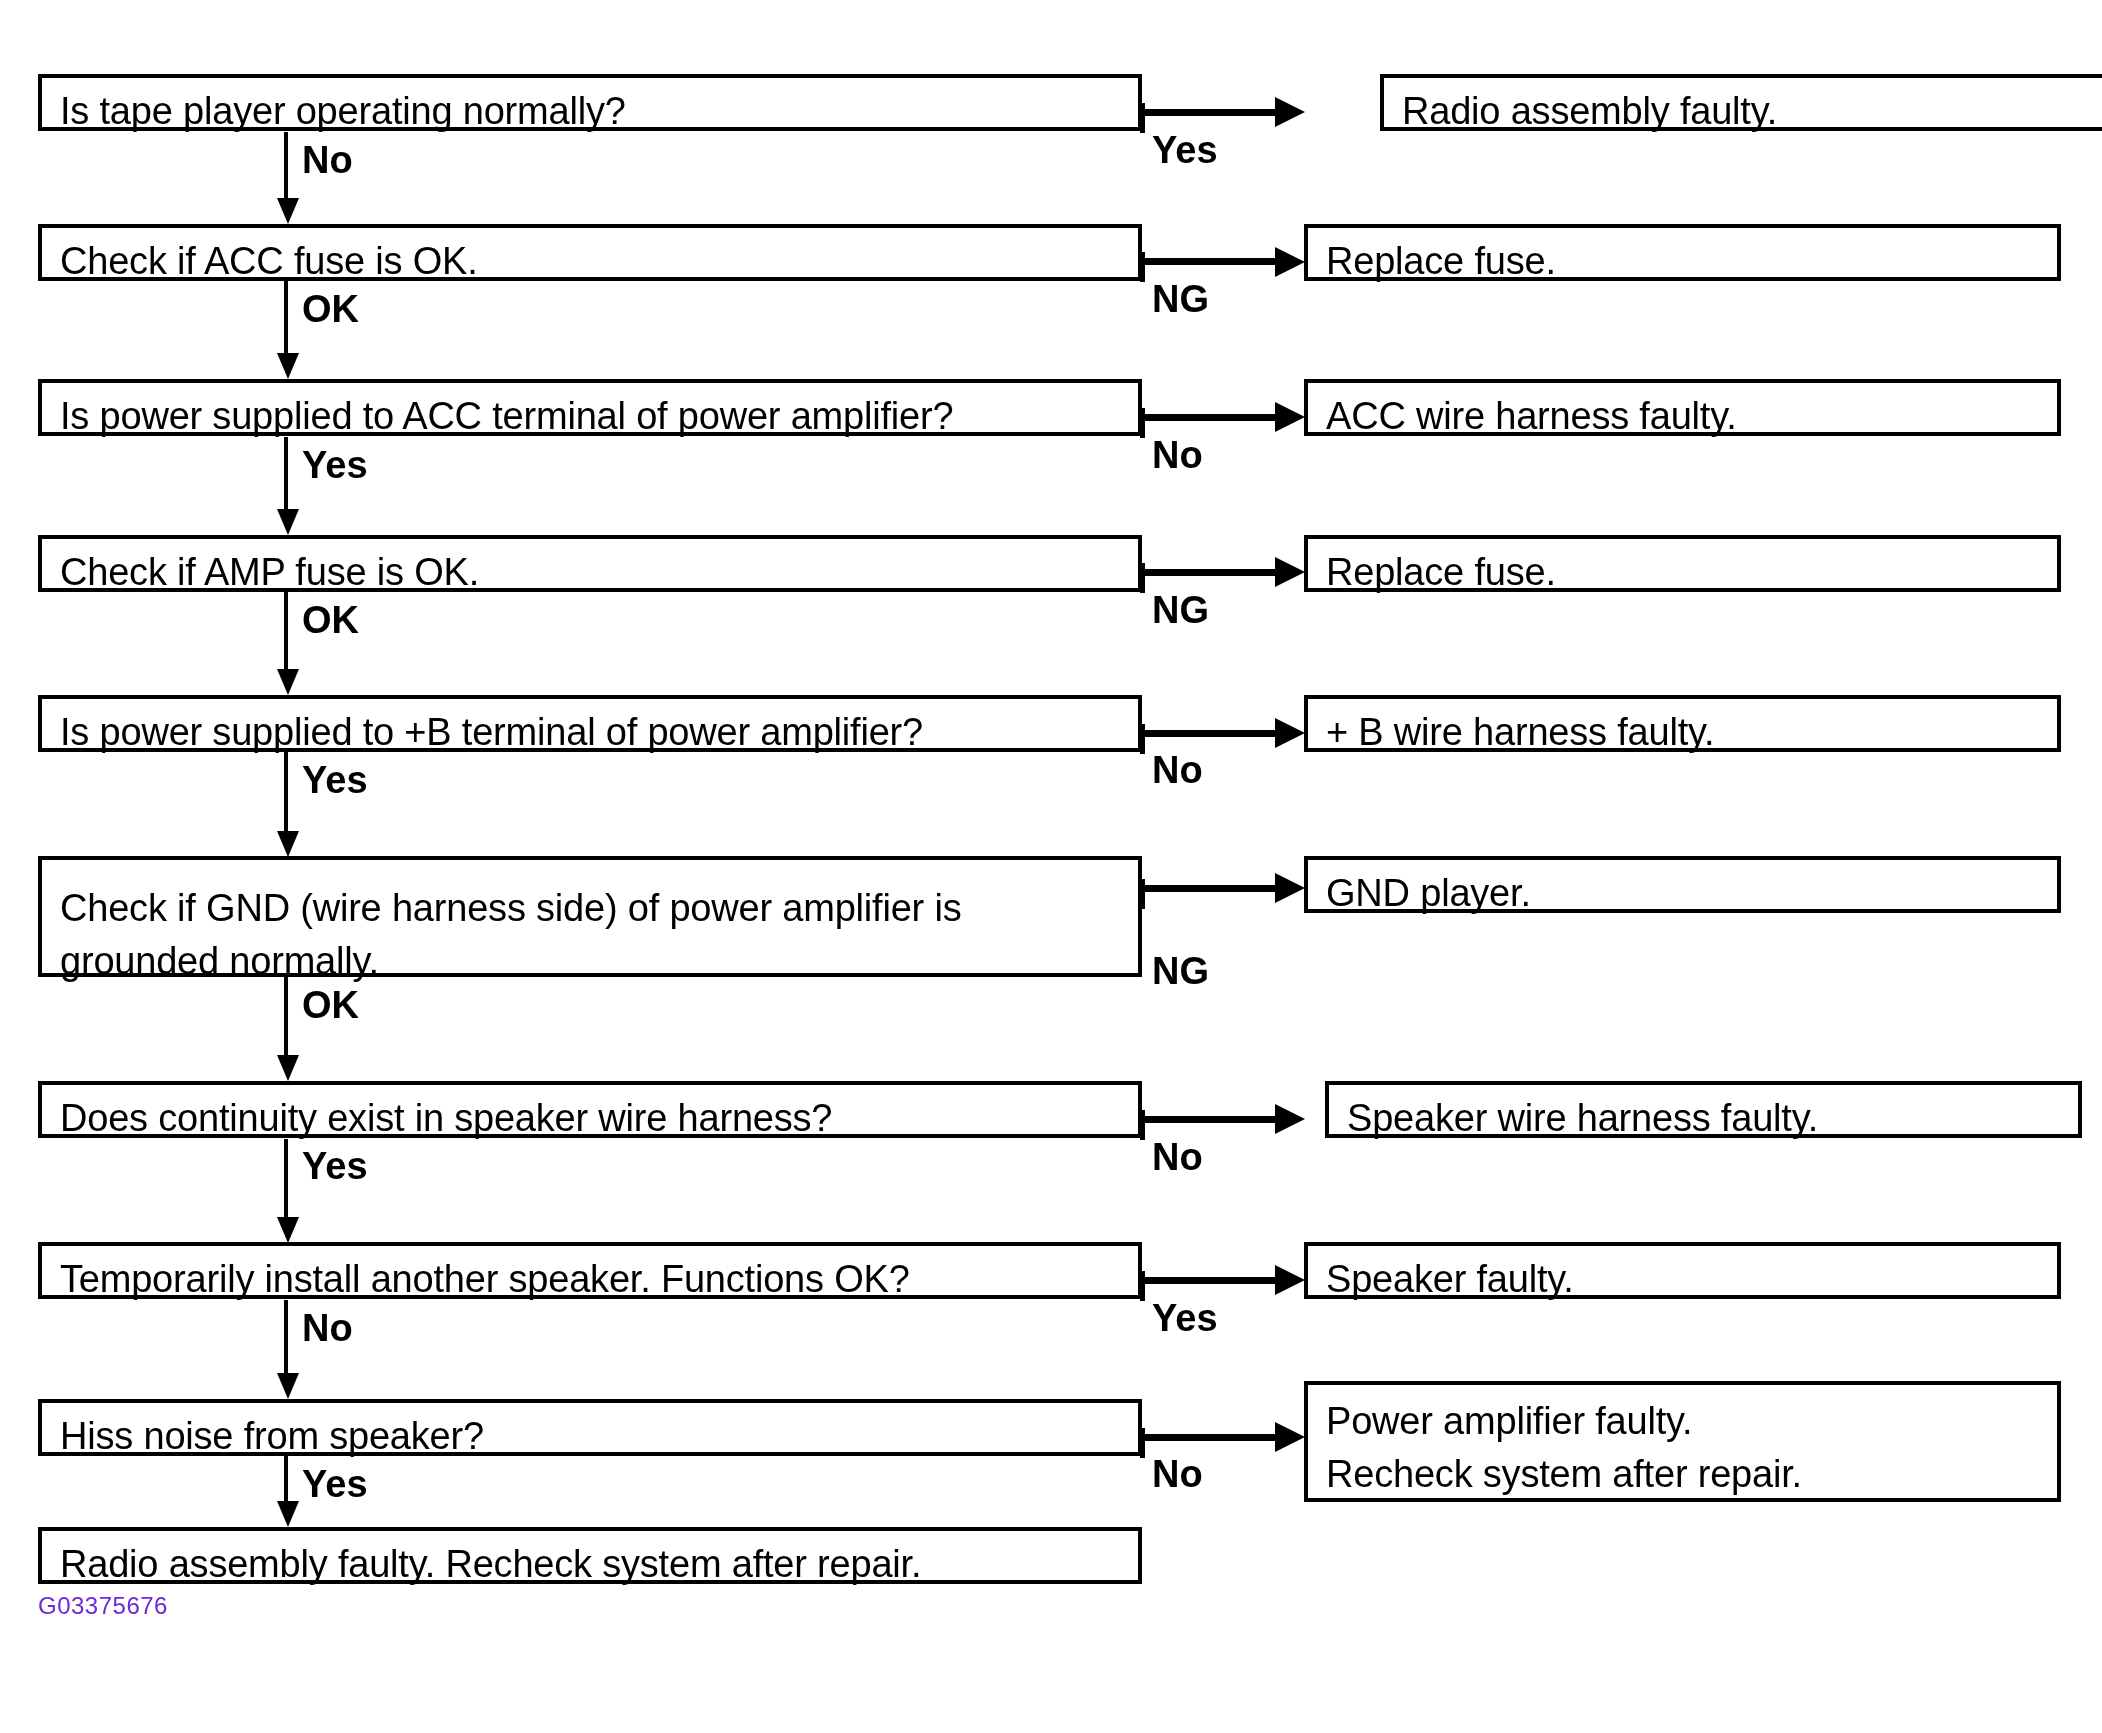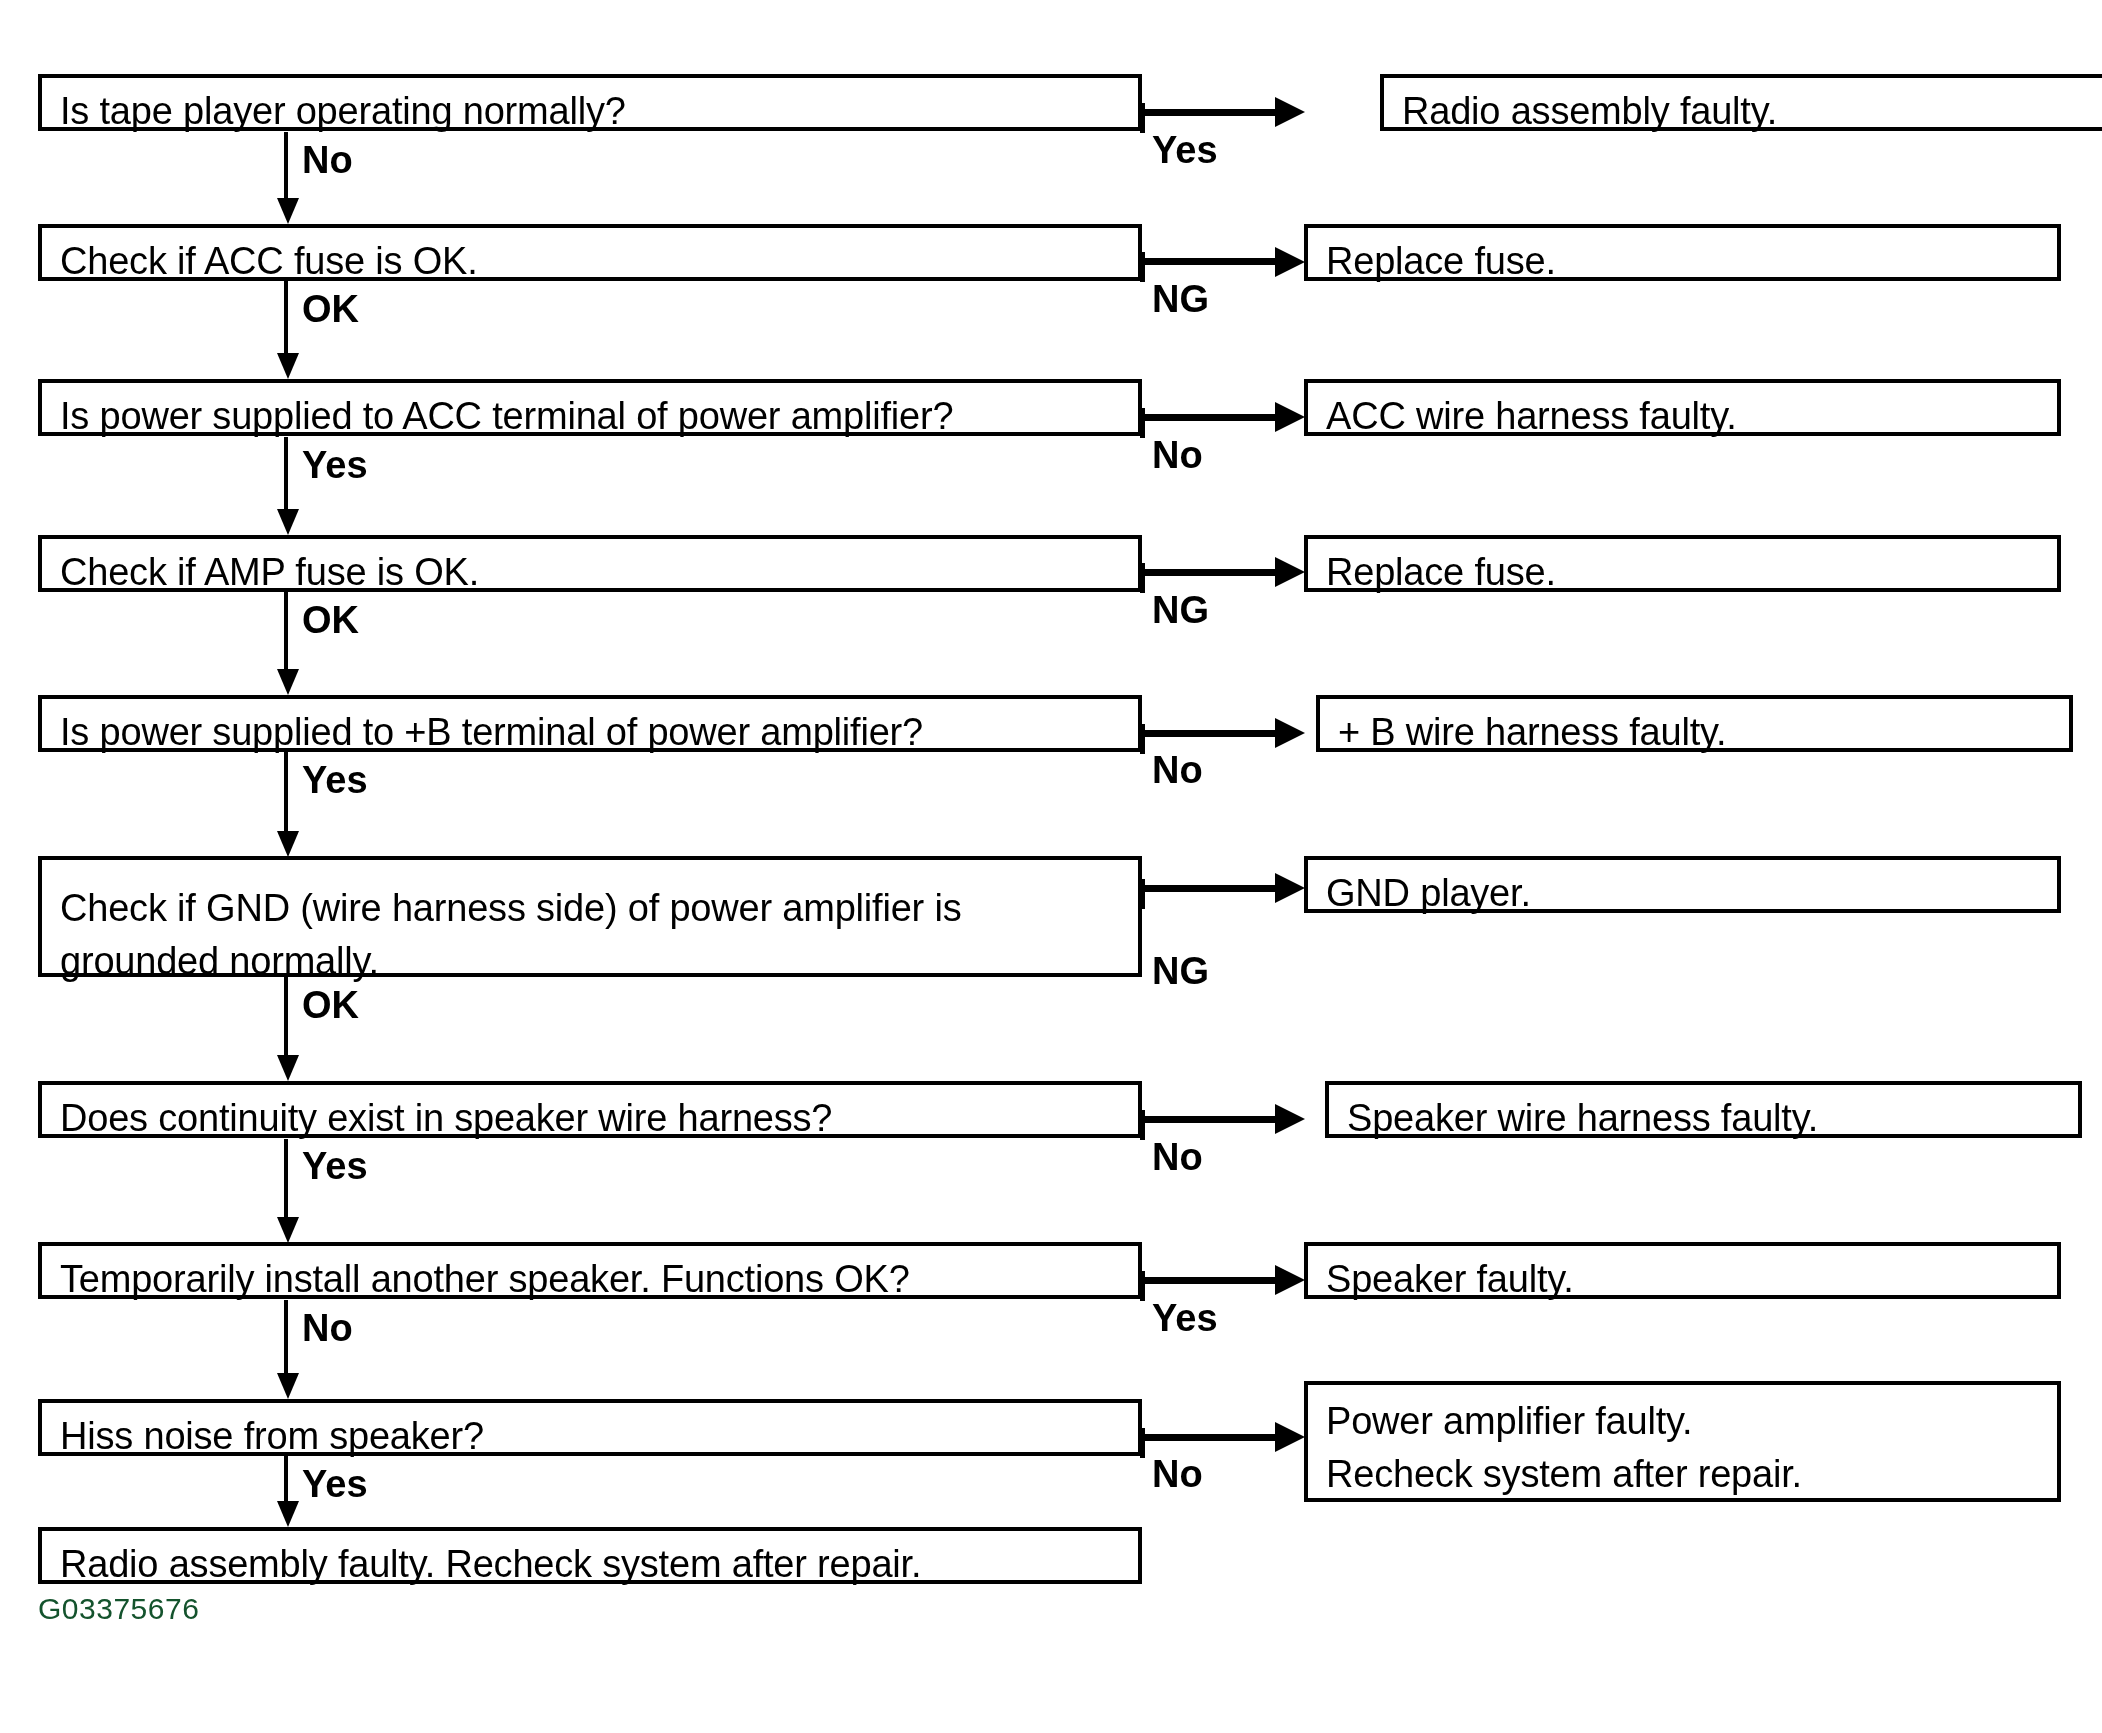--- a/index.html
+++ b/index.html
@@ -74,22 +74,22 @@
     position: absolute;
     width: 5px;
     background: #000000;
   }
 
   
   #figure-id {
     position: absolute;
     left: 38px;
     top: 1592px;
-    font-size: 30px;
-    color: #14532d;
+    font-size: 24px;
+    color: #6d28d9;
     letter-spacing: 0.5px;
   }
 </style>
 </head>
 <body>
 
 <div id="canvas">
 
   <div class="node" style="left:38px; top:74px; width:1104px; height:57px;">Is tape player operating normally?</div>
 
@@ -113,21 +113,21 @@
   <div class="node" style="left:38px; top:1527px; width:1104px; height:57px;">Radio assembly faulty. Recheck system after repair.</div>
 
   <div class="node" style="left:1380px; top:74px; width:860px; height:57px;">Radio assembly faulty.</div>
 
   <div class="node" style="left:1304px; top:224px; width:757px; height:57px;">Replace fuse.</div>
 
   <div class="node" style="left:1304px; top:379px; width:757px; height:57px;">ACC wire harness faulty.</div>
 
   <div class="node" style="left:1304px; top:535px; width:757px; height:57px;">Replace fuse.</div>
 
-  <div class="node" style="left:1304px; top:695px; width:757px; height:57px;margin-left:12px;">+ B wire harness faulty.</div>
+  <div class="node" style="left:1304px; top:695px; width:757px; height:57px;">+ B wire harness faulty.</div>
 
   <div class="node" style="left:1304px; top:856px; width:757px; height:57px;">GND player.</div>
 
   <div class="node" style="left:1304px; top:1081px; width:757px; height:57px;margin-left:21px;">Speaker wire harness faulty.</div>
 
   <div class="node" style="left:1304px; top:1242px; width:757px; height:57px;">Speaker faulty.</div>
 
   <div class="node two-line" style="left:1304px; top:1381px; width:757px; height:121px; padding-top:10px;">Power amplifier faulty.
 Recheck system after repair.</div>
 

